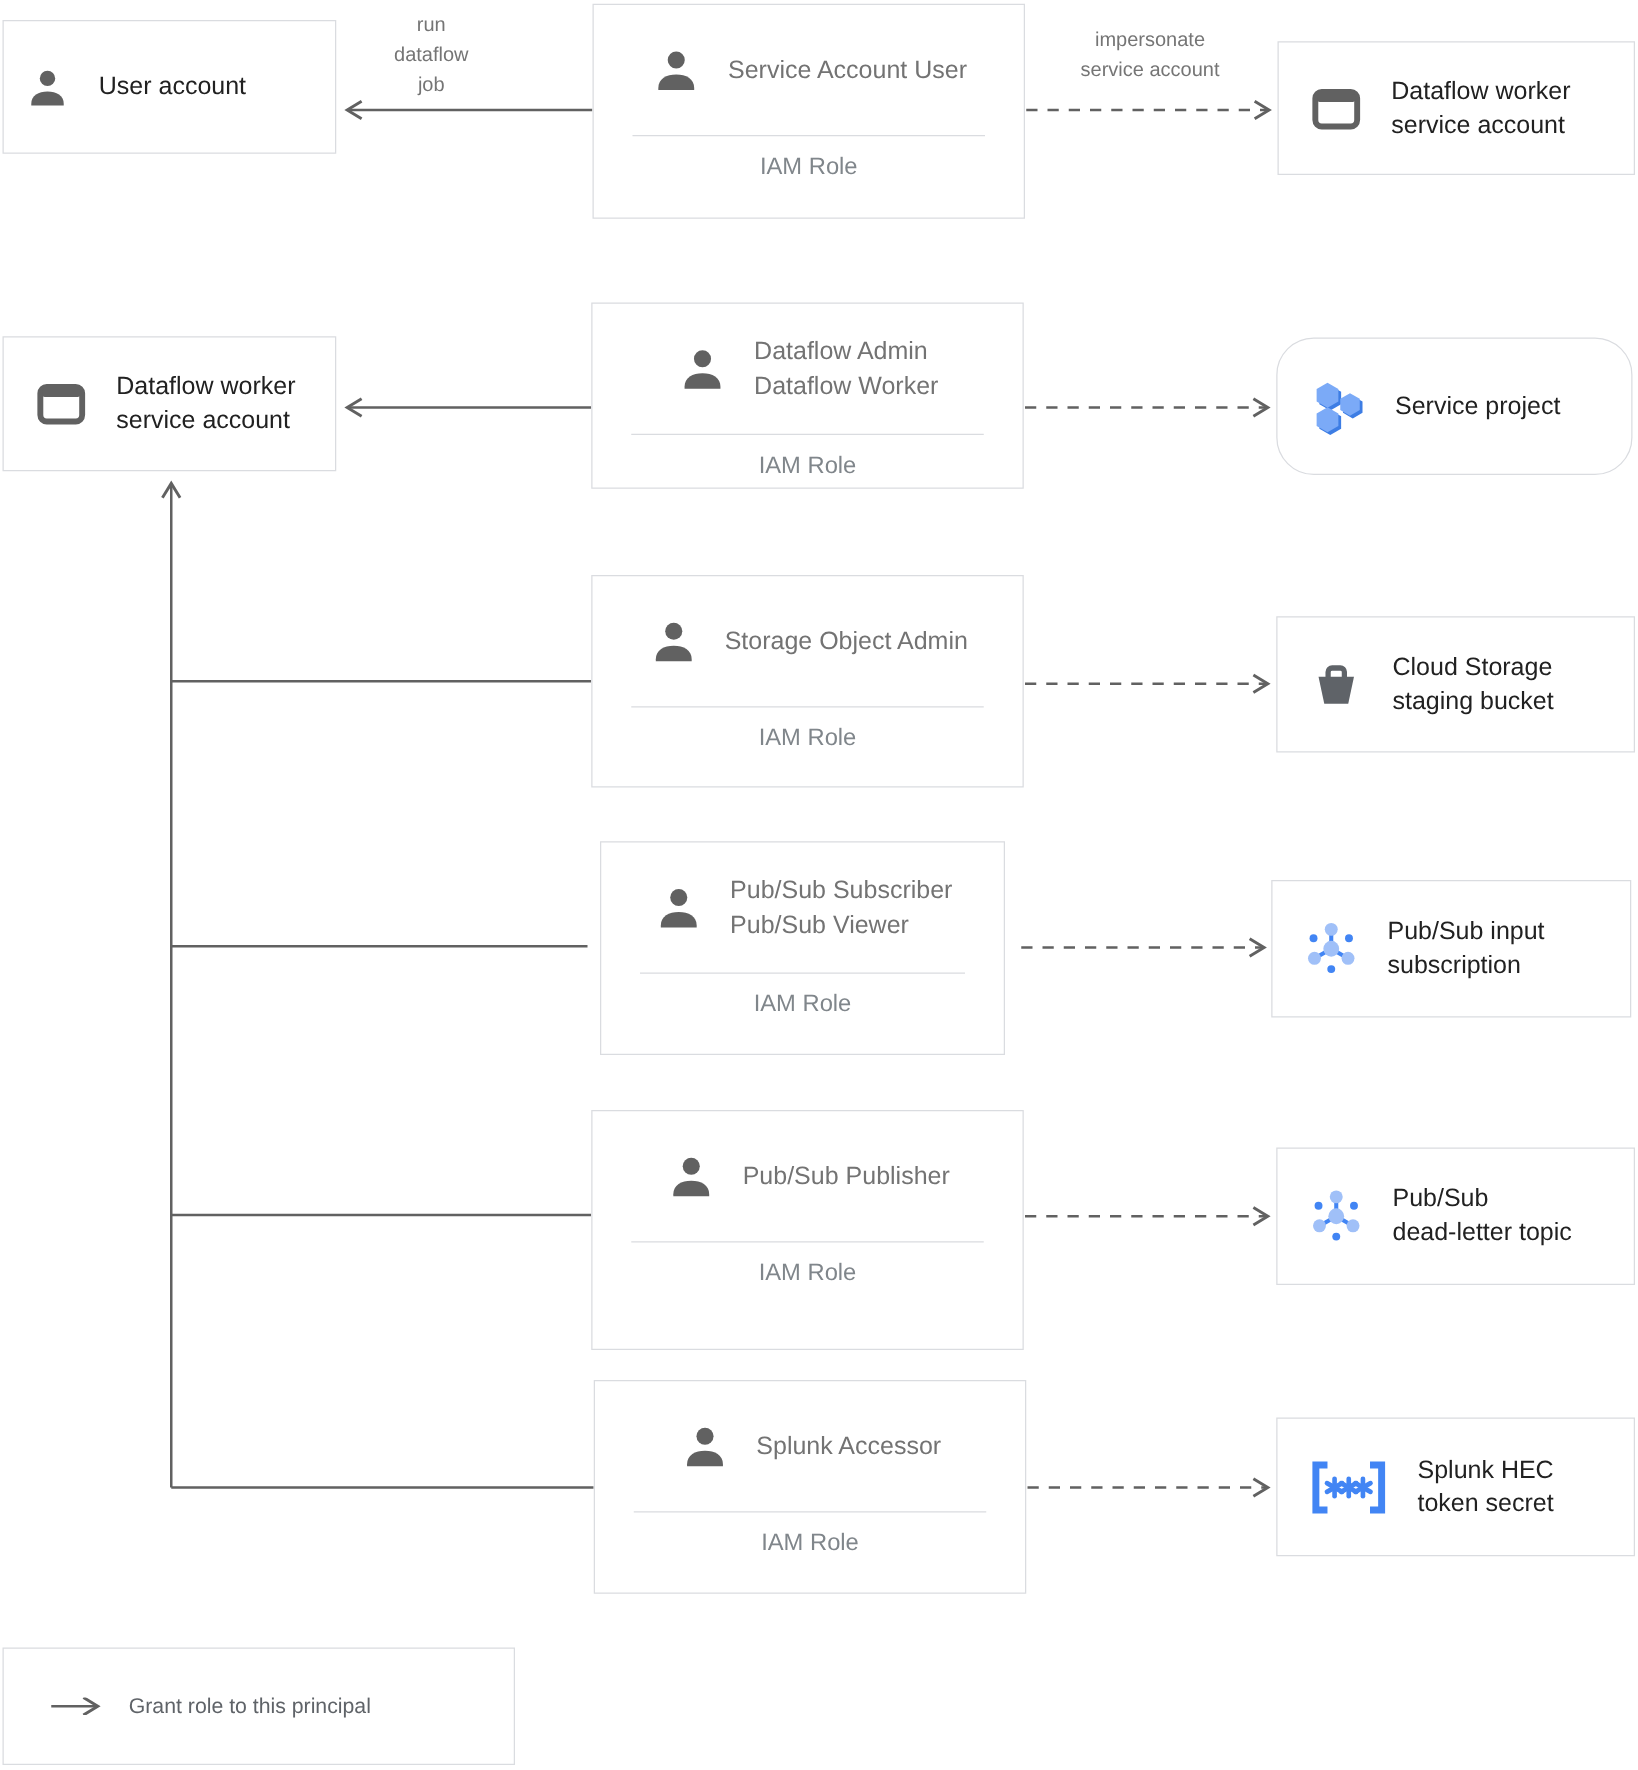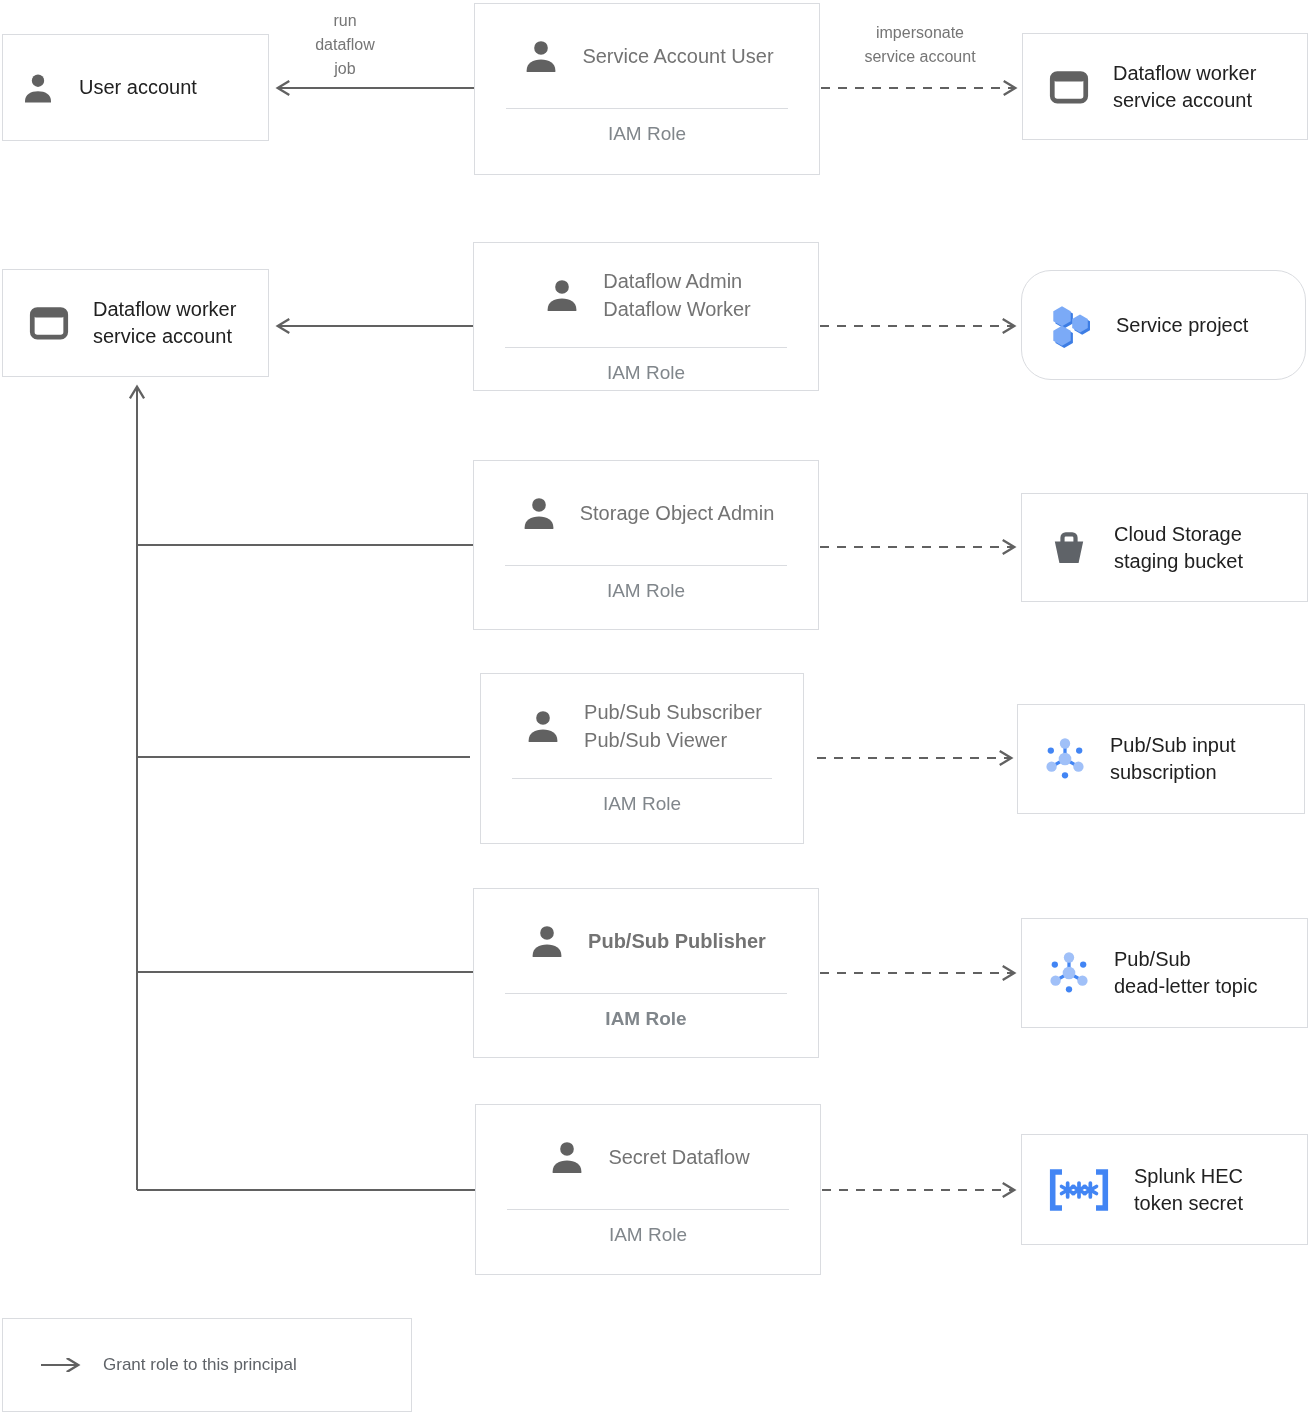--- a/index.html
+++ b/index.html
@@ -52,21 +52,21 @@
     <path d="M820,973 L1013,973" stroke="#616161" stroke-width="2" fill="none" stroke-dasharray="9 8" marker-end="url(#head)"></path>
     <path d="M822,1190 L1013,1190" stroke="#616161" stroke-width="2" fill="none" stroke-dasharray="9 8" marker-end="url(#head)"></path>
   </svg>
 
   <div class="edge-label" style="left:290px;top:9px;width:110px;">run
 dataflow
 job</div>
   <div class="edge-label" style="left:830px;top:21px;width:180px;">impersonate
 service account</div>
 
-  <div class="box node" style="left:2px;top:34px;width:267px;height:107px;padding-left:16px;">
+  <div class="box node" style="left:2px;top:16px;width:267px;height:107px;padding-left:16px;">
     <span class="icon">
       <svg width="38" height="38" viewBox="0 0 24 24" fill="#616161">
           <circle cx="12" cy="7.4" r="3.9"></circle>
           <path d="M3.8 20.2c0-4.2 3.7-6.2 8.2-6.2s8.2 2 8.2 6.2v.9H3.8z"></path>
         </svg>
     </span>
     <span class="title">User account</span>
   </div>
 
   <div class="box node" style="left:2px;top:269px;width:267px;height:108px;">
@@ -131,21 +131,21 @@
             <path d="M3.8 20.2c0-4.2 3.7-6.2 8.2-6.2s8.2 2 8.2 6.2v.9H3.8z"></path>
           </svg>
       </span>
       <span class="title">Pub/Sub Subscriber
 Pub/Sub Viewer</span>
     </div>
     <div class="divider"></div>
     <div class="subtitle">IAM Role</div>
   </div>
 
-  <div class="box role" style="left:473px;top:888px;width:346px;height:170px;font-weight:bold;">
+  <div class="box role" style="left:473px;top:888px;width:346px;height:192px;">
     <div class="head">
       <span class="icon">
         <svg width="42" height="42" viewBox="0 0 24 24" fill="#616161">
             <circle cx="12" cy="7.4" r="3.9"></circle>
             <path d="M3.8 20.2c0-4.2 3.7-6.2 8.2-6.2s8.2 2 8.2 6.2v.9H3.8z"></path>
           </svg>
       </span>
       <span class="title">Pub/Sub Publisher</span>
     </div>
     <div class="divider"></div>
@@ -153,21 +153,21 @@
   </div>
 
   <div class="box role" style="left:475px;top:1104px;width:346px;height:171px;">
     <div class="head">
       <span class="icon">
         <svg width="42" height="42" viewBox="0 0 24 24" fill="#616161">
             <circle cx="12" cy="7.4" r="3.9"></circle>
             <path d="M3.8 20.2c0-4.2 3.7-6.2 8.2-6.2s8.2 2 8.2 6.2v.9H3.8z"></path>
           </svg>
       </span>
-      <span class="title">Secret Dataflow</span>
+      <span class="title">Splunk Accessor</span>
     </div>
     <div class="divider"></div>
     <div class="subtitle">IAM Role</div>
   </div>
 
   <div class="box node" style="left:1022px;top:33px;width:286px;height:107px;">
     <span class="icon">
       <svg width="44" height="40" viewBox="0 0 24 22">
           <rect x="2.8" y="3.6" width="18.4" height="15.2" rx="2.8" fill="none" stroke="#616161" stroke-width="2.6"></rect>
           <rect x="3.6" y="4.6" width="16.8" height="3.4" rx="1.2" fill="#616161"></rect>

